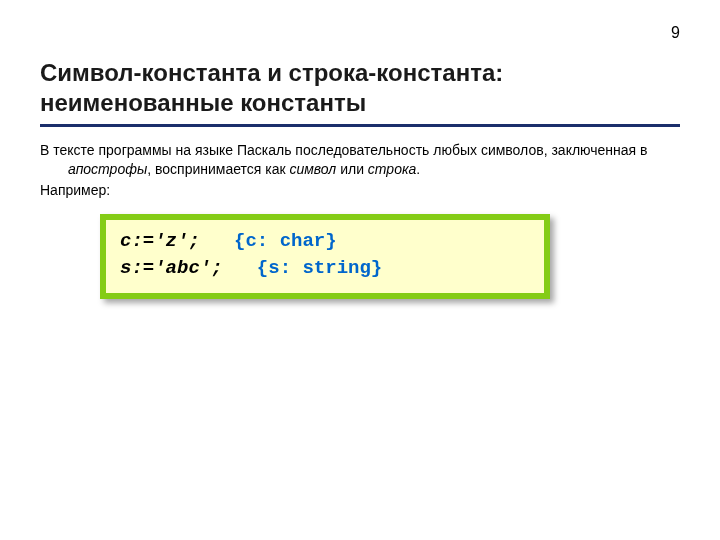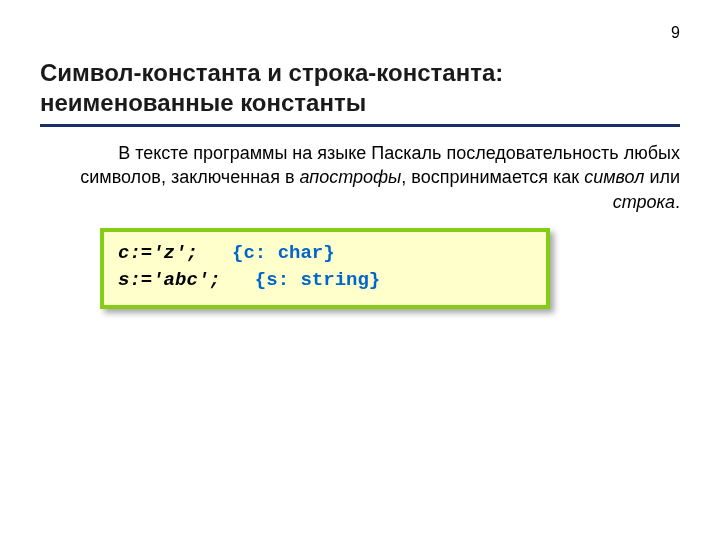--- a/index.html
+++ b/index.html
@@ -33,42 +33,41 @@
     padding-left: 20px;
     padding-top: 2px;
   }
   .rule {
     border: none;
     border-top: 3px solid #1b2e6b;
     margin-top: 6px;
     margin-bottom: 14px;
   }
   .body-text {
-    font-size: 18px;
+    font-size: 14px;
     color: #000;
     line-height: 1.35;
-    text-align: right;
   }
   .para1 {
     padding-left: 0;
     text-indent: 0;
   }
   .para1 .hang {
     display: block;
     padding-left: 28px;
     text-indent: -28px;
   }
   .para2 {
     margin-top: 2px;
   }
   .codebox {
     margin: 14px 20px 0 60px;
     width: 450px;
     background: #ffffcc;
-    border: 4px solid #84cc16;
+    border: 6px solid #84cc16;
     box-shadow: 4px 4px 6px rgba(0,0,0,0.35);
     padding: 8px 14px 10px 14px;
     font-family: "Courier New", Courier, monospace;
     font-size: 19px;
     font-weight: bold;
     line-height: 1.45;
     white-space: pre;
   }
   .code-ital { font-style: italic; color: #000; }
   .code-comment { color: #0066cc; font-style: normal; }
@@ -87,18 +86,19 @@
   <hr class="rule">
 
   <div class="body-text">
     <div class="para1">
       <span class="hang">
         <span>В тексте программы на языке Паскаль последовательность</span>
         <span>любых символов, заключенная в </span><em class="it">апострофы</em><span>,</span>
         <span>воспринимается как </span><em class="it">символ</em><span> или </span><em class="it">строка</em><span>.</span>
       </span>
     </div>
+    <div class="para2">Например:</div>
   </div>
 
   <div class="codebox"><span class="code-ital">c:='z';   </span><span class="code-comment">{c: char}</span>
 <span class="code-ital">s:='abc';   </span><span class="code-comment">{s: string}</span></div>
 
 </div>
 
 </body></html>

